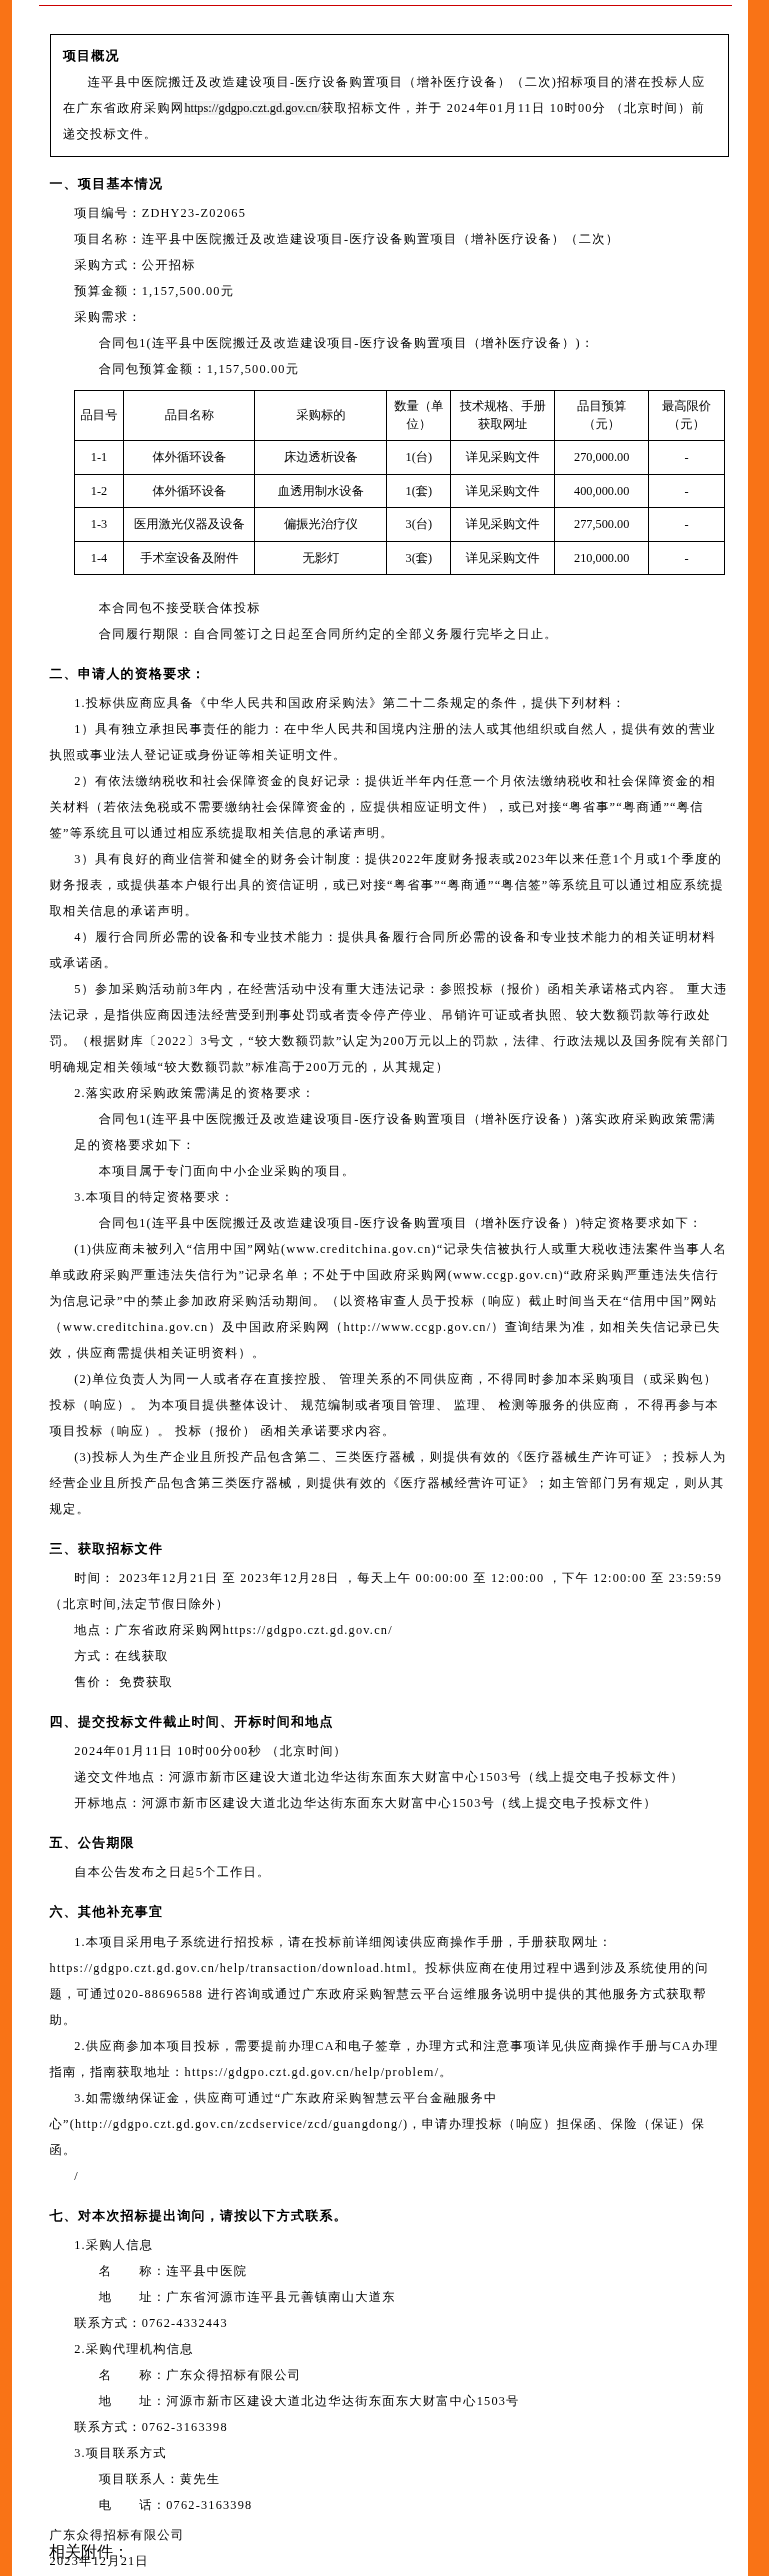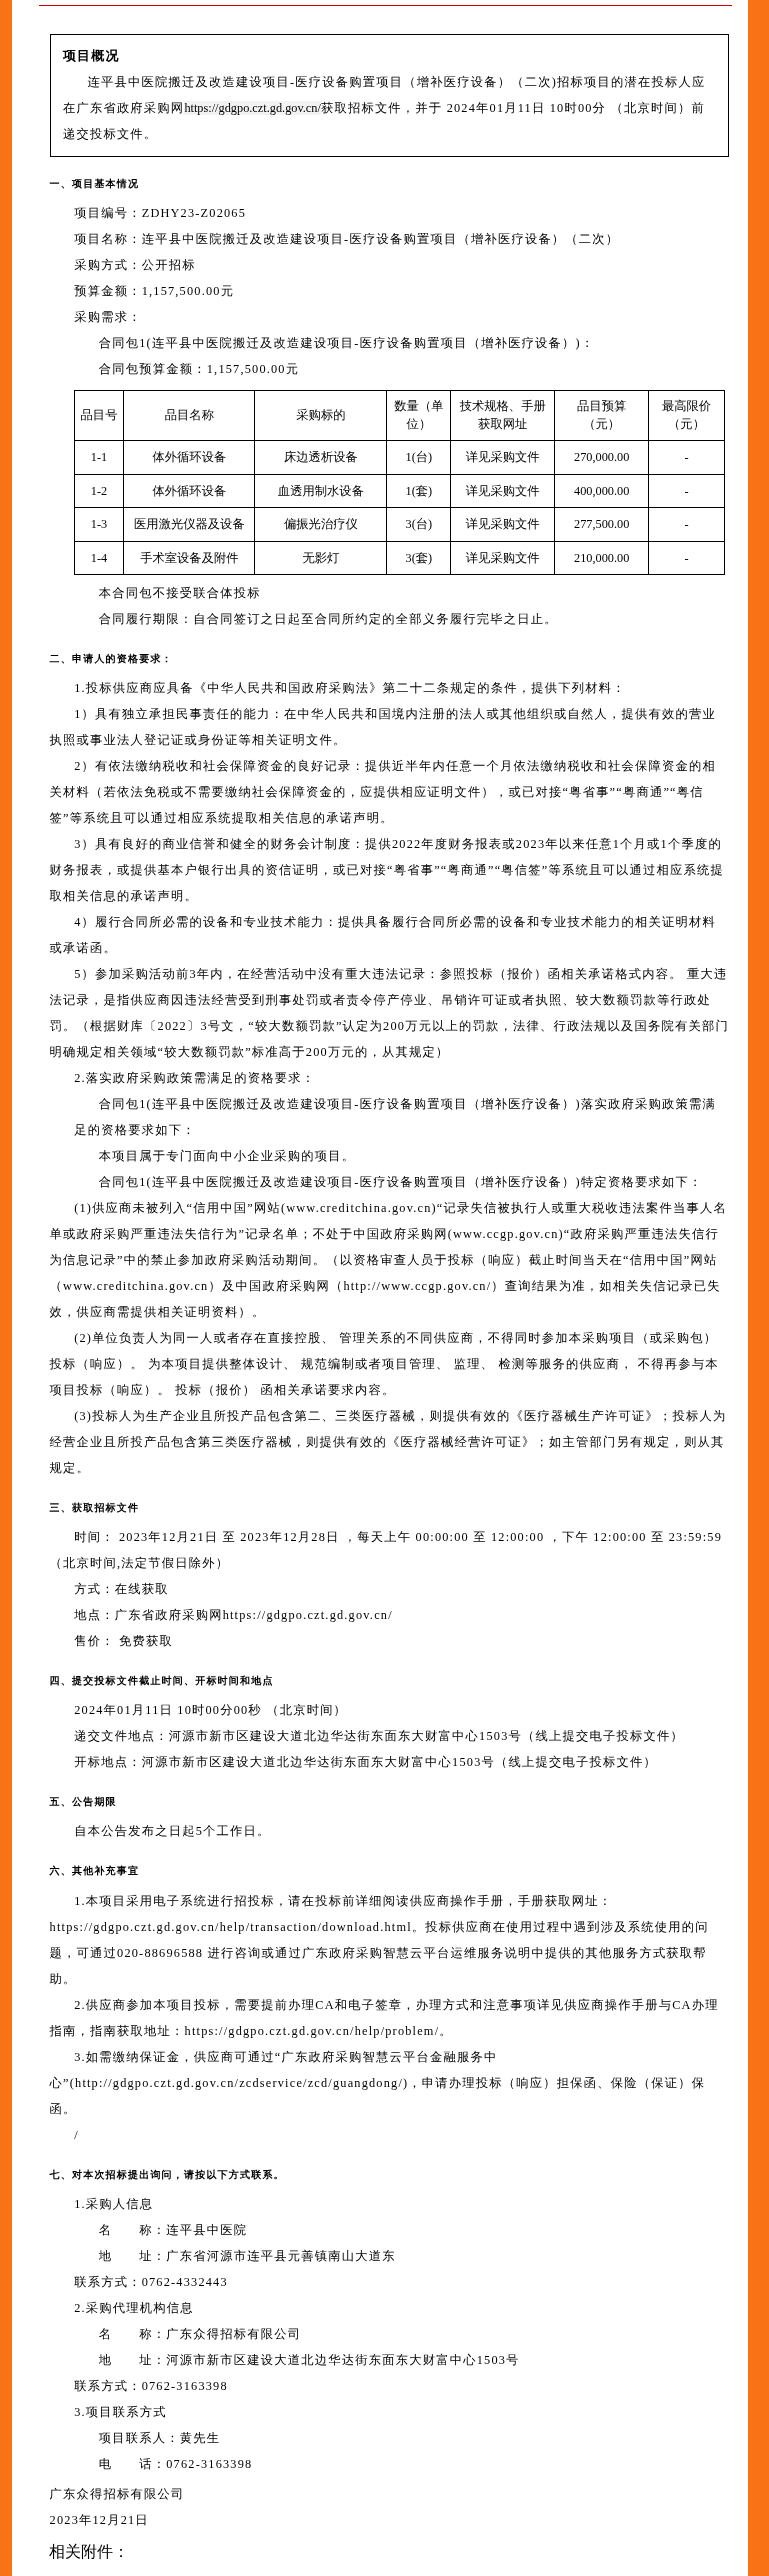--- a/index.html
+++ b/index.html
@@ -15,21 +15,21 @@
     padding:34px 18.5px 0 38px;
     font-size:12.3px;line-height:26px;letter-spacing:1.2px;
   }
   .overview-box{
     border:1.5px solid #000;box-sizing:border-box;
     padding:7.7px 12.3px 9.2px 12.3px;margin-bottom:0;
   }
   .overview-title{font-weight:bold;font-size:13px;line-height:26px;}
   .overview-body{text-indent:2em;margin:0;}
   .url-chip{background:#f2f2f2;letter-spacing:0;}
-  h2{font-size:10px;line-height:26px;font-weight:bold;margin:14px 0 3.1px 0;letter-spacing:1.2px;}
+  h2{font-size:13px;line-height:26px;font-weight:bold;margin:14px 0 3.1px 0;letter-spacing:1.2px;}
   p{margin:0;text-indent:2em;}
   p.ind{margin-left:2em;}
   p.right{text-align:left;text-indent:0;}
   table.items{
     border-collapse:collapse;margin:7.7px 0 3.1px 24px;width:651px;table-layout:fixed;
     letter-spacing:0;
     border-radius:23px;
   }
   table.items th,table.items td{
     border:0.8px solid #000;text-align:center;vertical-align:middle;
@@ -121,42 +121,43 @@
         <td>手术室设备及附件</td>
         <td>无影灯</td>
         <td>3(套)</td>
         <td>详见采购文件</td>
         <td class="num">210,000.00</td>
         <td class="num">-</td>
       </tr>
     </tbody>
       </table>
 
-    <p class="ind" style="margin-top:5px;">本合同包不接受联合体投标</p>
+    <p class="ind" style="margin-top:20px;">本合同包不接受联合体投标</p>
     <p class="ind">合同履行期限：自合同签订之日起至合同所约定的全部义务履行完毕之日止。</p>
 
     <h2>二、申请人的资格要求：</h2>
     <p>1.投标供应商应具备《中华人民共和国政府采购法》第二十二条规定的条件，提供下列材料：</p>
     <p>1）具有独立承担民事责任的能力：在中华人民共和国境内注册的法人或其他组织或自然人，提供有效的营业执照或事业法人登记证或身份证等相关证明文件。</p>
     <p>2）有依法缴纳税收和社会保障资金的良好记录：提供近半年内任意一个月依法缴纳税收和社会保障资金的相关材料（若依法免税或不需要缴纳社会保障资金的，应提供相应证明文件），或已对接“粤省事”“粤商通”“粤信签”等系统且可以通过相应系统提取相关信息的承诺声明。</p>
     <p>3）具有良好的商业信誉和健全的财务会计制度：提供2022年度财务报表或2023年以来任意1个月或1个季度的财务报表，或提供基本户银行出具的资信证明，或已对接“粤省事”“粤商通”“粤信签”等系统且可以通过相应系统提取相关信息的承诺声明。</p>
     <p>4）履行合同所必需的设备和专业技术能力：提供具备履行合同所必需的设备和专业技术能力的相关证明材料或承诺函。</p>
     <p>5）参加采购活动前3年内，在经营活动中没有重大违法记录：参照投标（报价）函相关承诺格式内容。 重大违法记录，是指供应商因违法经营受到刑事处罚或者责令停产停业、吊销许可证或者执照、较大数额罚款等行政处罚。（根据财库〔2022〕3号文，“较大数额罚款”认定为200万元以上的罚款，法律、行政法规以及国务院有关部门明确规定相关领域“较大数额罚款”标准高于200万元的，从其规定）</p>
     <p>2.落实政府采购政策需满足的资格要求：</p>
     <p class="ind">合同包1(连平县中医院搬迁及改造建设项目-医疗设备购置项目（增补医疗设备）)落实政府采购政策需满足的资格要求如下：</p>
     <p class="ind">本项目属于专门面向中小企业采购的项目。</p>
+    <p>3.本项目的特定资格要求：</p>
     <p class="ind">合同包1(连平县中医院搬迁及改造建设项目-医疗设备购置项目（增补医疗设备）)特定资格要求如下：</p>
     <p>(1)供应商未被列入“信用中国”网站(www.creditchina.gov.cn)“记录失信被执行人或重大税收违法案件当事人名单或政府采购严重违法失信行为”记录名单；不处于中国政府采购网(www.ccgp.gov.cn)“政府采购严重违法失信行为信息记录”中的禁止参加政府采购活动期间。（以资格审查人员于投标（响应）截止时间当天在“信用中国”网站（www.creditchina.gov.cn）及中国政府采购网（http://www.ccgp.gov.cn/）查询结果为准，如相关失信记录已失效，供应商需提供相关证明资料）。</p>
     <p>(2)单位负责人为同一人或者存在直接控股、 管理关系的不同供应商，不得同时参加本采购项目（或采购包） 投标（响应）。 为本项目提供整体设计、 规范编制或者项目管理、 监理、 检测等服务的供应商， 不得再参与本项目投标（响应）。 投标（报价） 函相关承诺要求内容。</p>
     <p>(3)投标人为生产企业且所投产品包含第二、三类医疗器械，则提供有效的《医疗器械生产许可证》；投标人为经营企业且所投产品包含第三类医疗器械，则提供有效的《医疗器械经营许可证》；如主管部门另有规定，则从其规定。</p>
 
     <h2>三、获取招标文件</h2>
     <p>时间： 2023年12月21日 至 2023年12月28日 ，每天上午 00:00:00 至 12:00:00 ，下午 12:00:00 至 23:59:59 （北京时间,法定节假日除外）</p>
+    <p>地点：广东省政府采购网https://gdgpo.czt.gd.gov.cn/</p>
     <p>方式：在线获取</p>
-    <p>地点：广东省政府采购网https://gdgpo.czt.gd.gov.cn/</p>
     <p>售价：  免费获取</p>
 
     <h2>四、提交投标文件截止时间、开标时间和地点</h2>
     <p>2024年01月11日  10时00分00秒  （北京时间）</p>
     <p>递交文件地点：河源市新市区建设大道北边华达街东面东大财富中心1503号（线上提交电子投标文件）</p>
     <p>开标地点：河源市新市区建设大道北边华达街东面东大财富中心1503号（线上提交电子投标文件）</p>
 
     <h2>五、公告期限</h2>
     <p>自本公告发布之日起5个工作日。</p>
 

